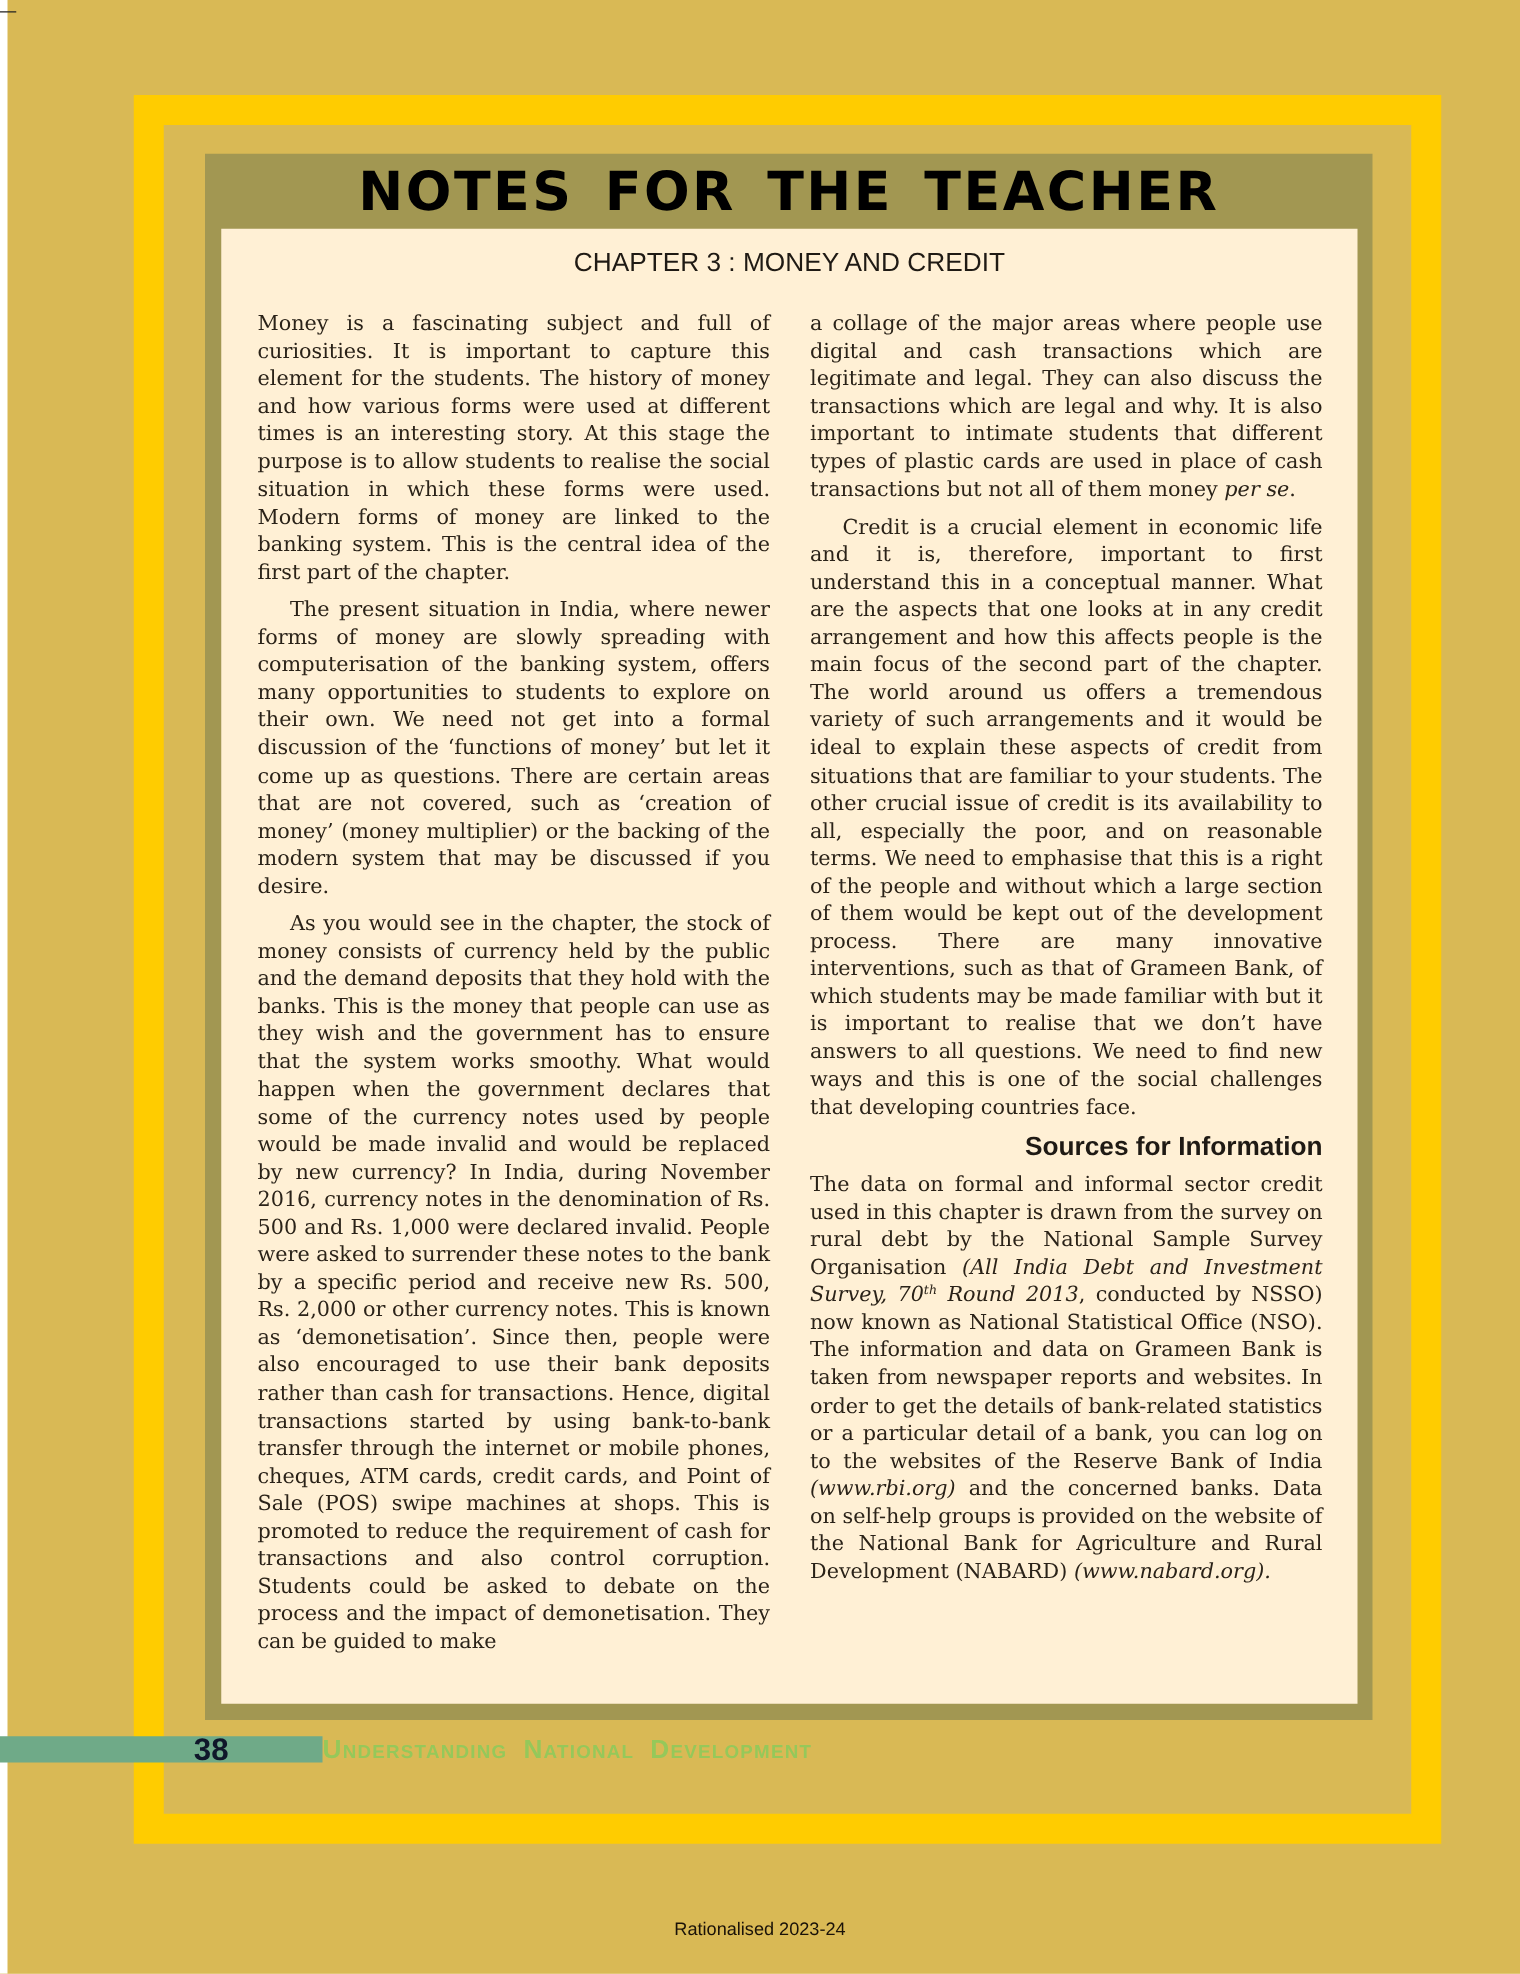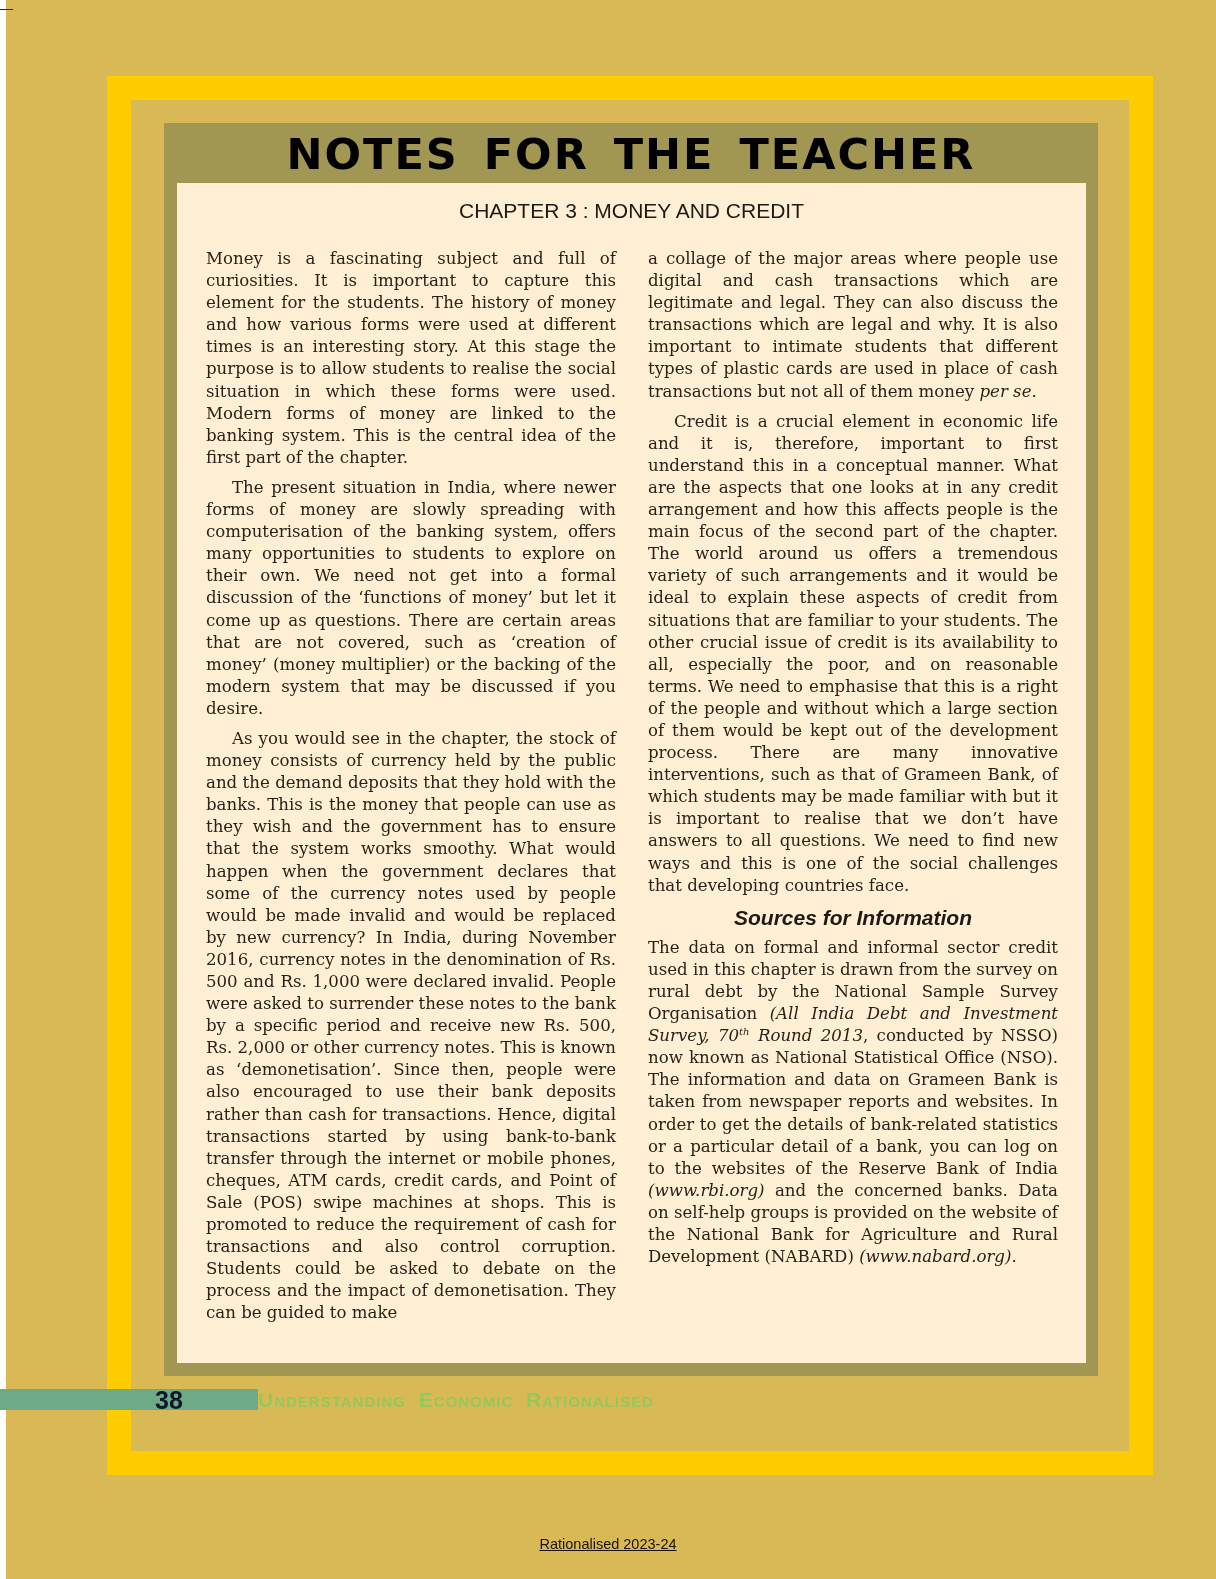--- a/index.html
+++ b/index.html
@@ -10,27 +10,27 @@
   .inner-gold { position:absolute; left:131px; top:100px; width:998px; height:1351px; background:#D9B955; }
   .olive-box { position:absolute; left:164px; top:123px; width:934px; height:1253px; background:#A29752; }
   .main-title { position:absolute; left:164px; top:123px; width:934px; height:60px; text-align:center; color:#000000; font-family:"DejaVu Sans", sans-serif; font-weight:bold; font-size:43px; letter-spacing:2px; line-height:62px; word-spacing:8px; }
   .cream-panel { position:absolute; left:177px; top:183px; width:909px; height:1180px; background:#FFF0D5; }
   .chapter-heading { position:absolute; left:177px; top:199px; width:909px; text-align:center; font-family:"Liberation Sans", sans-serif; font-weight:normal; font-size:21px; color:#1f1a14; }
   .col { position:absolute; top:248px; width:410px; color:#2a2218; font-size:16.6px; line-height:22.1px; text-align:justify; }
   .col-left { left:206px; }
   .col-right { left:648px; }
   .col p { margin:0 0 8px 0; }
   .indent { text-indent:26px; }
-  .sec-heading { font-family:"Liberation Sans", sans-serif; font-weight:bold; font-size:21px; color:#1f1a14; margin:10px 0 8px 0; text-align:center;font-style:italic; }
+  .sec-heading { font-family:"Liberation Sans", sans-serif; font-weight:bold; font-size:21px; color:#1f1a14; margin:10px 0 8px 0; text-align:right; }
   .it { font-style:italic; }
   sup { font-size:10px; line-height:0;margin-top:25px; }
   .page-bar { position:absolute; left:0; top:1389px; width:258px; height:21px; background:#6FAA88; }
   .page-num { position:absolute; left:155px; top:1385px; font-family:"Liberation Sans", sans-serif; font-weight:bold; font-size:25px; color:#0f172a; line-height:30px; }
   .book-title { position:absolute; left:258px; top:1386px; font-family:"Liberation Sans", sans-serif; font-weight:bold; font-size:21px; color:#95C85A; font-variant:small-caps; letter-spacing:1px; line-height:28px; word-spacing:6px; }
-  .footer { position:absolute; left:0; top:1536px; width:1216px; text-align:center; font-family:"Liberation Sans", sans-serif; font-size:14.5px; color:#1a1208;text-decoration:underline; }
+  .footer { position:absolute; left:0; top:1536px; width:1216px; text-align:center; font-family:"Liberation Sans", sans-serif; font-size:14.5px; color:#1a1208; }
 </style>
 </head>
 <body>
 
 <div class="white-strip"></div>
 <div class="crop-mark"></div>
 
 <div class="yellow-frame"></div>
 <div class="inner-gold"></div>
 <div class="olive-box"></div>
@@ -49,15 +49,15 @@
 
 <div class="col col-right">
   <p><span>a collage of the major areas where people use digital and cash transactions which are legitimate and legal. They can also discuss the transactions which are legal and why. It is also important to intimate students that different types of plastic cards are used in place of cash transactions but not all of them money </span><span class="it">per se</span><span>.</span></p>
   <p class="indent">Credit is a crucial element in economic life and it is, therefore, important to first understand this in a conceptual manner. What are the aspects that one looks at in any credit arrangement and how this affects people is the main focus of the second part of the chapter. The world around us offers a tremendous variety of such arrangements and it would be ideal to explain these aspects of credit from situations that are familiar to your students. The other crucial issue of credit is its availability to all, especially the poor, and on reasonable terms. We need to emphasise that this is a right of the people and without which a large section of them would be kept out of the development process. There are many innovative interventions, such as that of Grameen Bank, of which students may be made familiar with but it is important to realise that we don’t have answers to all questions. We need to find new ways and this is one of the social challenges that developing countries face.</p>
   <div class="sec-heading">Sources for Information</div>
   <p><span>The data on formal and informal sector credit used in this chapter is drawn from the survey on rural debt by the National Sample Survey Organisation </span><span class="it"><span>(All India Debt and Investment Survey, 70</span><sup>th</sup><span> Round 2013</span></span><span>, conducted by NSSO) now known as National Statistical Office (NSO). The information and data on Grameen Bank is taken from newspaper reports and websites. In order to get the details of bank-related statistics or a particular detail of a bank, you can log on to the websites of the Reserve Bank of India </span><span class="it">(www.rbi.org)</span><span> and the concerned banks. Data on self-help groups is provided on the website of the National Bank for Agriculture and Rural Development (NABARD) </span><span class="it">(www.nabard.org).</span></p>
 </div>
 
 <div class="page-bar"></div>
 <div class="page-num">38</div>
-<div class="book-title">Understanding Economic Rationalised</div>
+<div class="book-title">Understanding National Development</div>
 
 <div class="footer">Rationalised 2023-24</div>
 
 </body></html>

